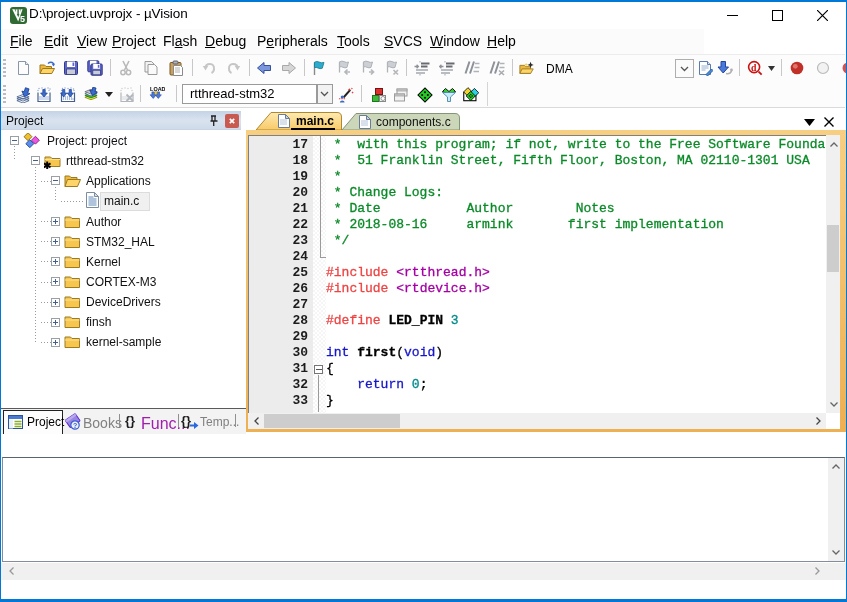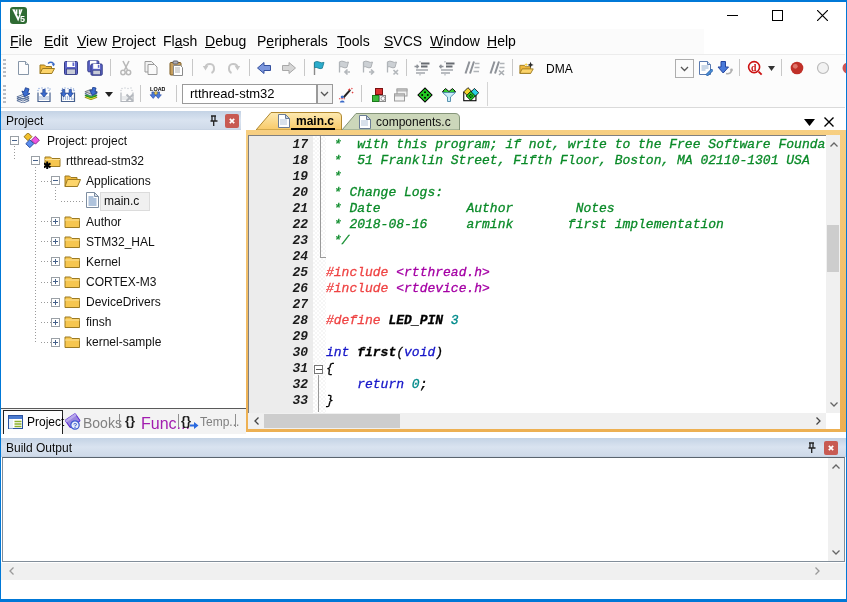--- a/index.html
+++ b/index.html
@@ -37,21 +37,21 @@
 .expbox { position:absolute; width:9px; height:9px; background:#fff; border:1px solid #9aa0a6; }
 .expbox .h { position:absolute; left:1px; top:3px; width:5px; height:1px; background:#44608a; }
 .expbox .v { position:absolute; left:3px; top:1px; width:1px; height:5px; background:#44608a; }
 
 #ltabs { position:absolute; left:0px; top:408px; width:246px; height:26px; background:#f3f3f3; border-top:1px solid #5a5a5a; }
 
 #edframe { position:absolute; left:246px; top:130px; width:600px; height:302px;
   background:linear-gradient(#f7cf82,#edb052); }
 #edtabs { position:absolute; left:246px; top:110px; width:600px; height:20px; background:#fff; }
 #edinner { position:absolute; left:2px; top:5px; width:592px; height:294px; background:#fff;
-  border-left:1px solid #808080; border-top:1px solid #808080;font-style:italic; }
+  border-left:1px solid #808080; border-top:1px solid #808080; }
 #gutter { position:absolute; left:0; top:0; width:64px; height:277px; background:#ececec;
   font-family:"Liberation Mono", monospace; font-size:13px; font-weight:bold; color:#1c1c1c;
   text-align:right; line-height:16px; padding-top:1px; padding-right:5px; white-space:pre; }
 #foldmargin { position:absolute; left:64px; top:0; width:13px; height:277px;
   background-image:conic-gradient(#f6f6f6 0 25%, #fff 0 50%, #f6f6f6 0 75%, #fff 0);
   background-size:4px 4px; }
 #code { position:absolute; left:77px; top:1px; width:501px; height:276px; overflow:hidden;
   font-family:"Liberation Mono", monospace; font-size:13px; line-height:16px; white-space:pre; color:#000;
   -webkit-text-stroke:0.3px; }
 .cg { color:#0a8a28; } .cb { color:#1717c9; } .cp { color:#ef4444; }
@@ -77,20 +77,21 @@
 <div class="abs" style="left:846px;top:0;width:1px;height:602px;background:#0078d7;z-index:99"></div>
 
 <div id="titlebar">
   <svg class="abs" style="left:9px;top:5px" width="17" height="17" viewBox="0 0 17 17">
     <rect x="0" y="0" width="17" height="17" rx="3" fill="#2f6b33"></rect>
     <path d="M2.2 2.2 L8.2 14.6 L12.6 2.2 Z" fill="#fff"></path>
     <path d="M4.6 2.2 L8.3 10.2 L11 2.2 Z" fill="#2f6b33"></path>
     <path d="M5.8 2.5 h1.6 v4.5 h-1.6 z M8.8 2.5 h1.6 v4.5 h-1.6 z" fill="#fff"></path>
     <text x="10" y="15.2" font-size="9" font-weight="bold" fill="#fff" font-family="Liberation Sans">5</text>
   </svg>
+  <div id="title-text">D:\project.uvprojx - µVision</div>
   <div class="capbtn" style="left:710px">
         <svg width="11" height="11" viewBox="0 0 11 11">
           <line x1="0" y1="5.5" x2="11" y2="5.5" stroke="#000" stroke-width="1"></line>
         </svg>
       </div>
   <div class="capbtn" style="left:755px">
         <svg width="11" height="11" viewBox="0 0 11 11">
           <rect x="0.5" y="0.5" width="10" height="10" fill="none" stroke="#000" stroke-width="1"></rect>
         </svg>
       </div>
@@ -671,31 +672,20 @@
   <div class="sbthumb" style="left:18px;top:284px;width:136px;height:14px"></div>
   <svg class="abs" style="left:8px;top:287px" width="5" height="8" viewBox="0 0 5 8">
         <path d="M4.5 0.5 L1 4 L4.5 7.5" stroke="#444" stroke-width="1.3" fill="none"></path>
       </svg>
   <svg class="abs" style="left:570px;top:287px" width="5" height="8" viewBox="0 0 5 8">
         <path d="M0.5 0.5 L4 4 L0.5 7.5" stroke="#444" stroke-width="1.3" fill="none"></path>
       </svg>
 </div>
 
 <div id="buildpanel">
-  <div class="phead" style="top:0">
-    <span class="t">Build Output</span>
-    <svg class="abs" style="left:806px;top:4px" width="10" height="12" viewBox="0 0 10 12">
-      <path d="M2 1 h5 M3 1 v5 M6 1 v5 M1.5 6 h7 M4.7 6 v5" stroke="#222" stroke-width="1.3" fill="none"></path>
-    </svg>
-    <div class="xbtn" style="left:823px;top:3px">
-          <svg width="10" height="10" viewBox="0 0 10 10">
-            <path d="M2.8 2.8 L7.2 7.2 M7.2 2.8 L2.8 7.2" stroke="#fff" stroke-width="1.7"></path>
-          </svg>
-        </div>
-  </div>
   <div id="bocontent"></div>
   <div class="sbtrack" style="left:827px;top:21px;width:16px;height:103px"></div>
   <svg class="abs" style="left:831px;top:27px" width="8" height="5" viewBox="0 0 8 5">
         <path d="M0.5 4.5 L4 1 L7.5 4.5" stroke="#666" stroke-width="1.3" fill="none"></path>
       </svg>
   <svg class="abs" style="left:831px;top:113px" width="8" height="5" viewBox="0 0 8 5">
         <path d="M0.5 0.5 L4 4 L7.5 0.5" stroke="#666" stroke-width="1.3" fill="none"></path>
       </svg>
   <div class="sbtrack" style="left:0px;top:126px;width:845px;height:17px"></div>
   <svg class="abs" style="left:8px;top:130px" width="5" height="8" viewBox="0 0 5 8">

